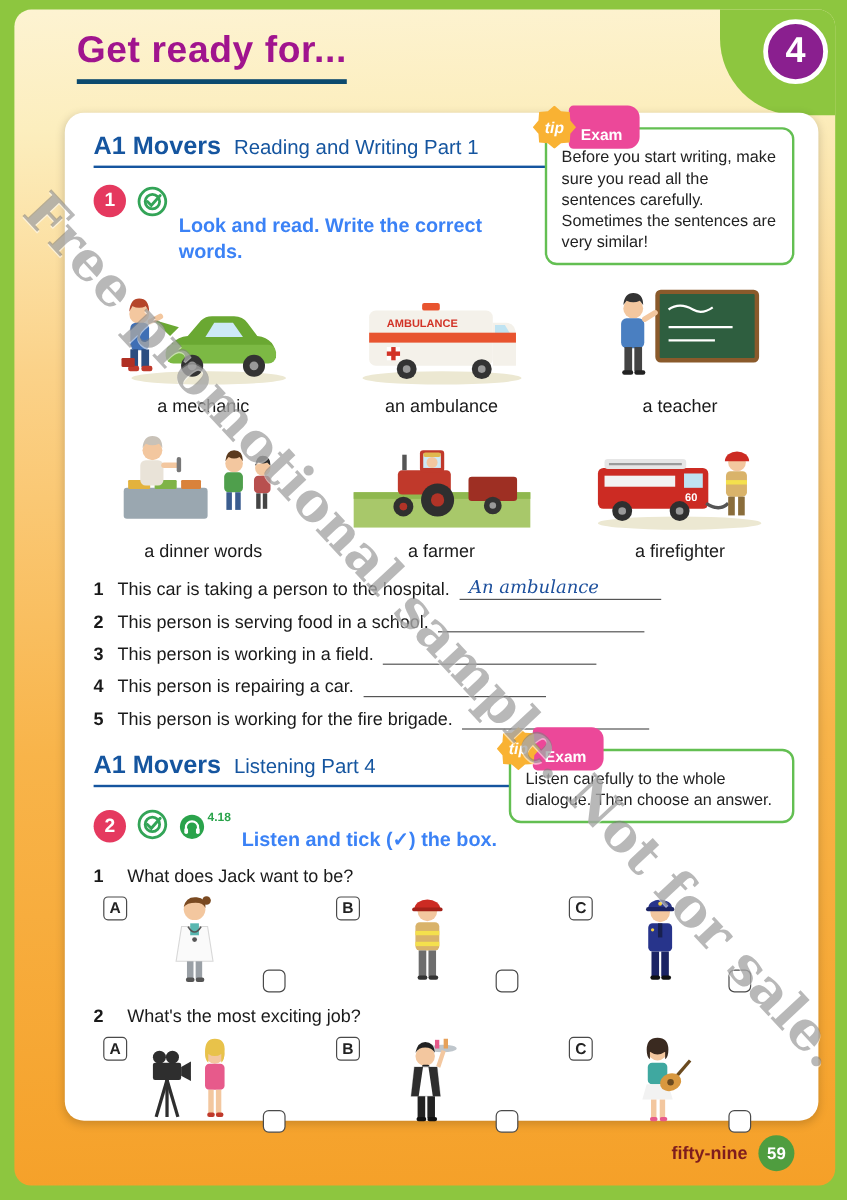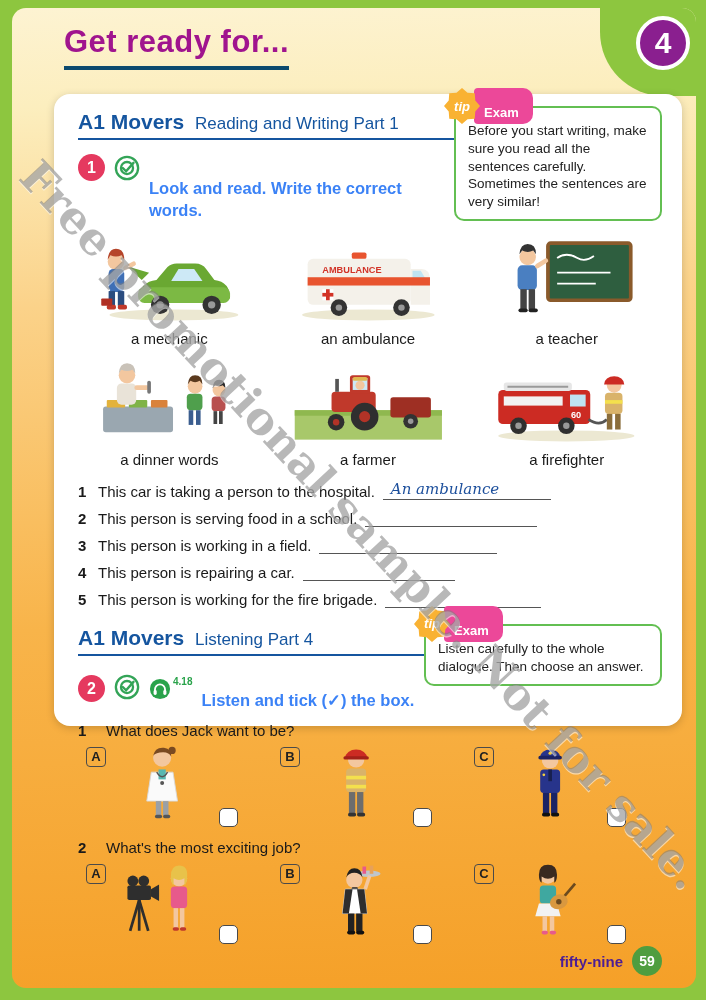--- a/index.html
+++ b/index.html
@@ -23,21 +23,21 @@
     background: #8a1f8f; border: 4px solid #fff; border-radius: 50%;
     color: #fff; font-size: 30px; font-weight: bold;
     display: flex; align-items: center; justify-content: center;
   }
   .main-title {
     position: absolute; left: 64px; top: 24px; margin: 0;
     font-size: 31px; font-weight: bold; color: #a0148e;
     border-bottom: 4px solid #0c4a6e; padding-bottom: 6px; letter-spacing: .5px;
   }
   .card {
-    position: absolute; left: 54px; top: 94px; width: 628px; height: 632px;
+    position: absolute; left: 54px; top: 94px; width: 628px; height: 840px;
     background: #fff; border-radius: 16px; padding: 16px 24px 10px 24px;
     box-shadow: 0 2px 8px rgba(0,0,0,.18);
   }
   .sec { position: relative; }
   .sec2 { margin-top: 18px; }
   .sec-heading {
     margin: 0; color: #15559f; font-weight: normal; font-size: 17px;
     border-bottom: 2.5px solid #15559f; width: 378px; padding-bottom: 4px;
   }
   .sec-heading strong { font-size: 21px; font-weight: bold; margin-right: 6px; }
@@ -111,21 +111,21 @@
   .figure svg { height: 76px; }
   .checkbox {
     width: 19px; height: 19px; border: 1.8px solid #4a4a4a; border-radius: 5px;
     background: #fff; flex: none; align-self: flex-end; margin-bottom: 2px;
   }
 
   .footer {
     position: absolute; right: 44px; bottom: 24px;
     display: flex; align-items: center; gap: 9px;
   }
-  .page-word { color: #4c1d95; font-size: 15px; font-weight: bold; }
+  .page-word { color: #7f1d1d; font-size: 15px; font-weight: bold; }
   .page-num {
     width: 30px; height: 30px; border-radius: 50%; background: #4f9d3f;
     color: #fff; font-size: 14px; font-weight: bold;
     display: flex; align-items: center; justify-content: center; text-align: right;
   }
 
   .watermark {
     position: absolute; left: 48px; top: 150px; width: 1200px;
     transform: rotate(47deg); transform-origin: 0 0;
     font-family: "DejaVu Serif", serif; font-weight: bold;

